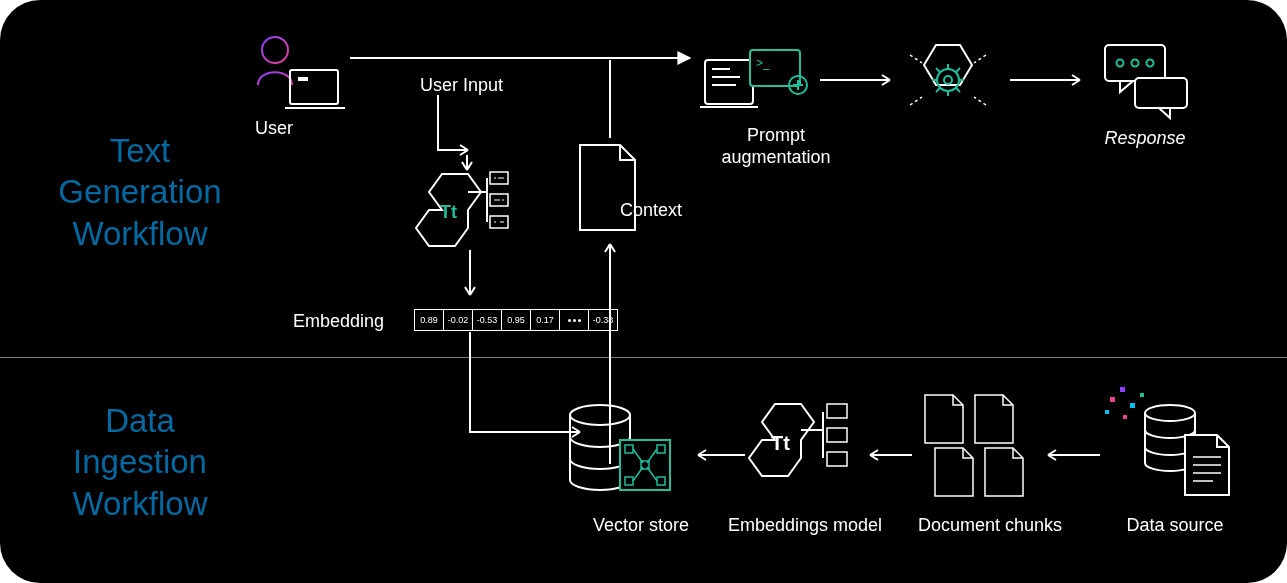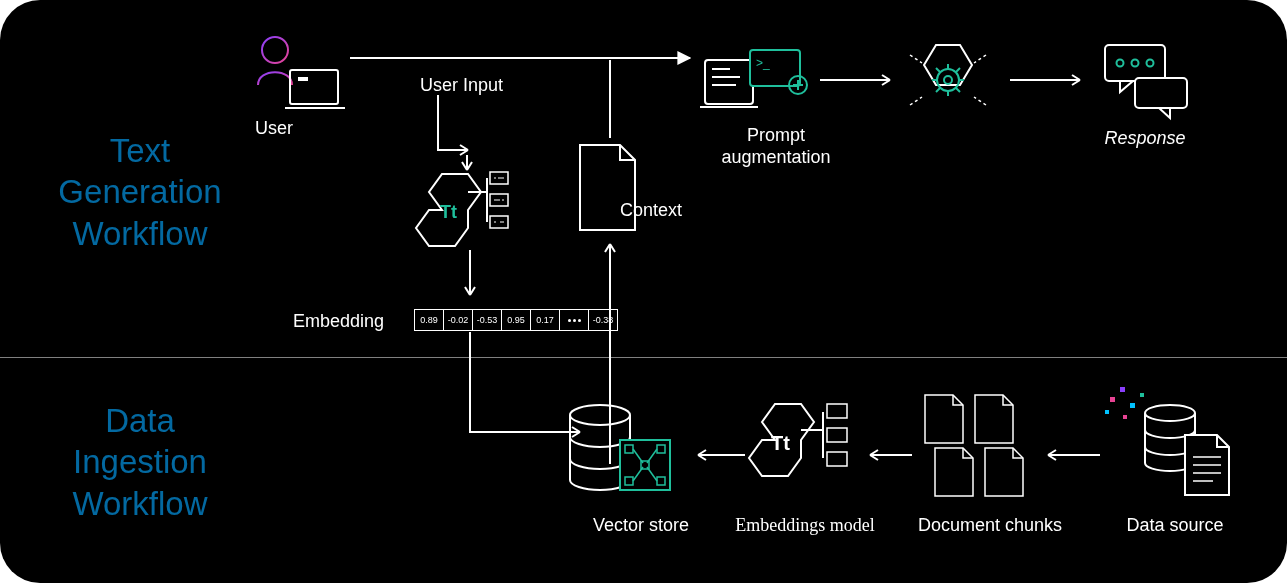--- a/index.html
+++ b/index.html
@@ -262,21 +262,21 @@
 
   <svg class="art" style="left:745px; top:400px;" width="120" height="100">
     <polygon points="30,40 17,22 30,4 56,4 69,22 56,40 56,58 43,76 17,76 4,58 17,40" fill="none" stroke="#fff" stroke-width="2"></polygon>
     <text x="26" y="50" fill="#fff" font-size="20" font-weight="600">Tt</text>
     <line x1="56" y1="30" x2="78" y2="30" stroke="#fff" stroke-width="2"></line>
     <line x1="78" y1="12" x2="78" y2="58" stroke="#fff" stroke-width="2"></line>
     <rect x="82" y="4" width="20" height="14" fill="none" stroke="#fff" stroke-width="1.5"></rect>
     <rect x="82" y="28" width="20" height="14" fill="none" stroke="#fff" stroke-width="1.5"></rect>
     <rect x="82" y="52" width="20" height="14" fill="none" stroke="#fff" stroke-width="1.5"></rect>
   </svg>
-  <div class="label center" style="left:720px; top:515px; width:170px;font-family:Liberation Serif, serif;">Embeddings model</div>
+  <div class="label center" style="left:720px; top:515px; width:170px;">Embeddings model</div>
 
   <svg class="art" style="left:862px; top:445px;" width="55" height="20">
     <line x1="50" y1="10" x2="8" y2="10" stroke="#fff" stroke-width="2"></line>
     <path d="M8,10 l8,-5 m-8,5 l8,5" stroke="#fff" stroke-width="2" fill="none"></path>
   </svg>
 
   <svg class="art" style="left:920px; top:390px;" width="120" height="110">
     <defs>
       <linearGradient id="cgrad" x1="0" y1="0" x2="1" y2="0">
         <stop offset="0%" stop-color="#8a3ffc"></stop>

